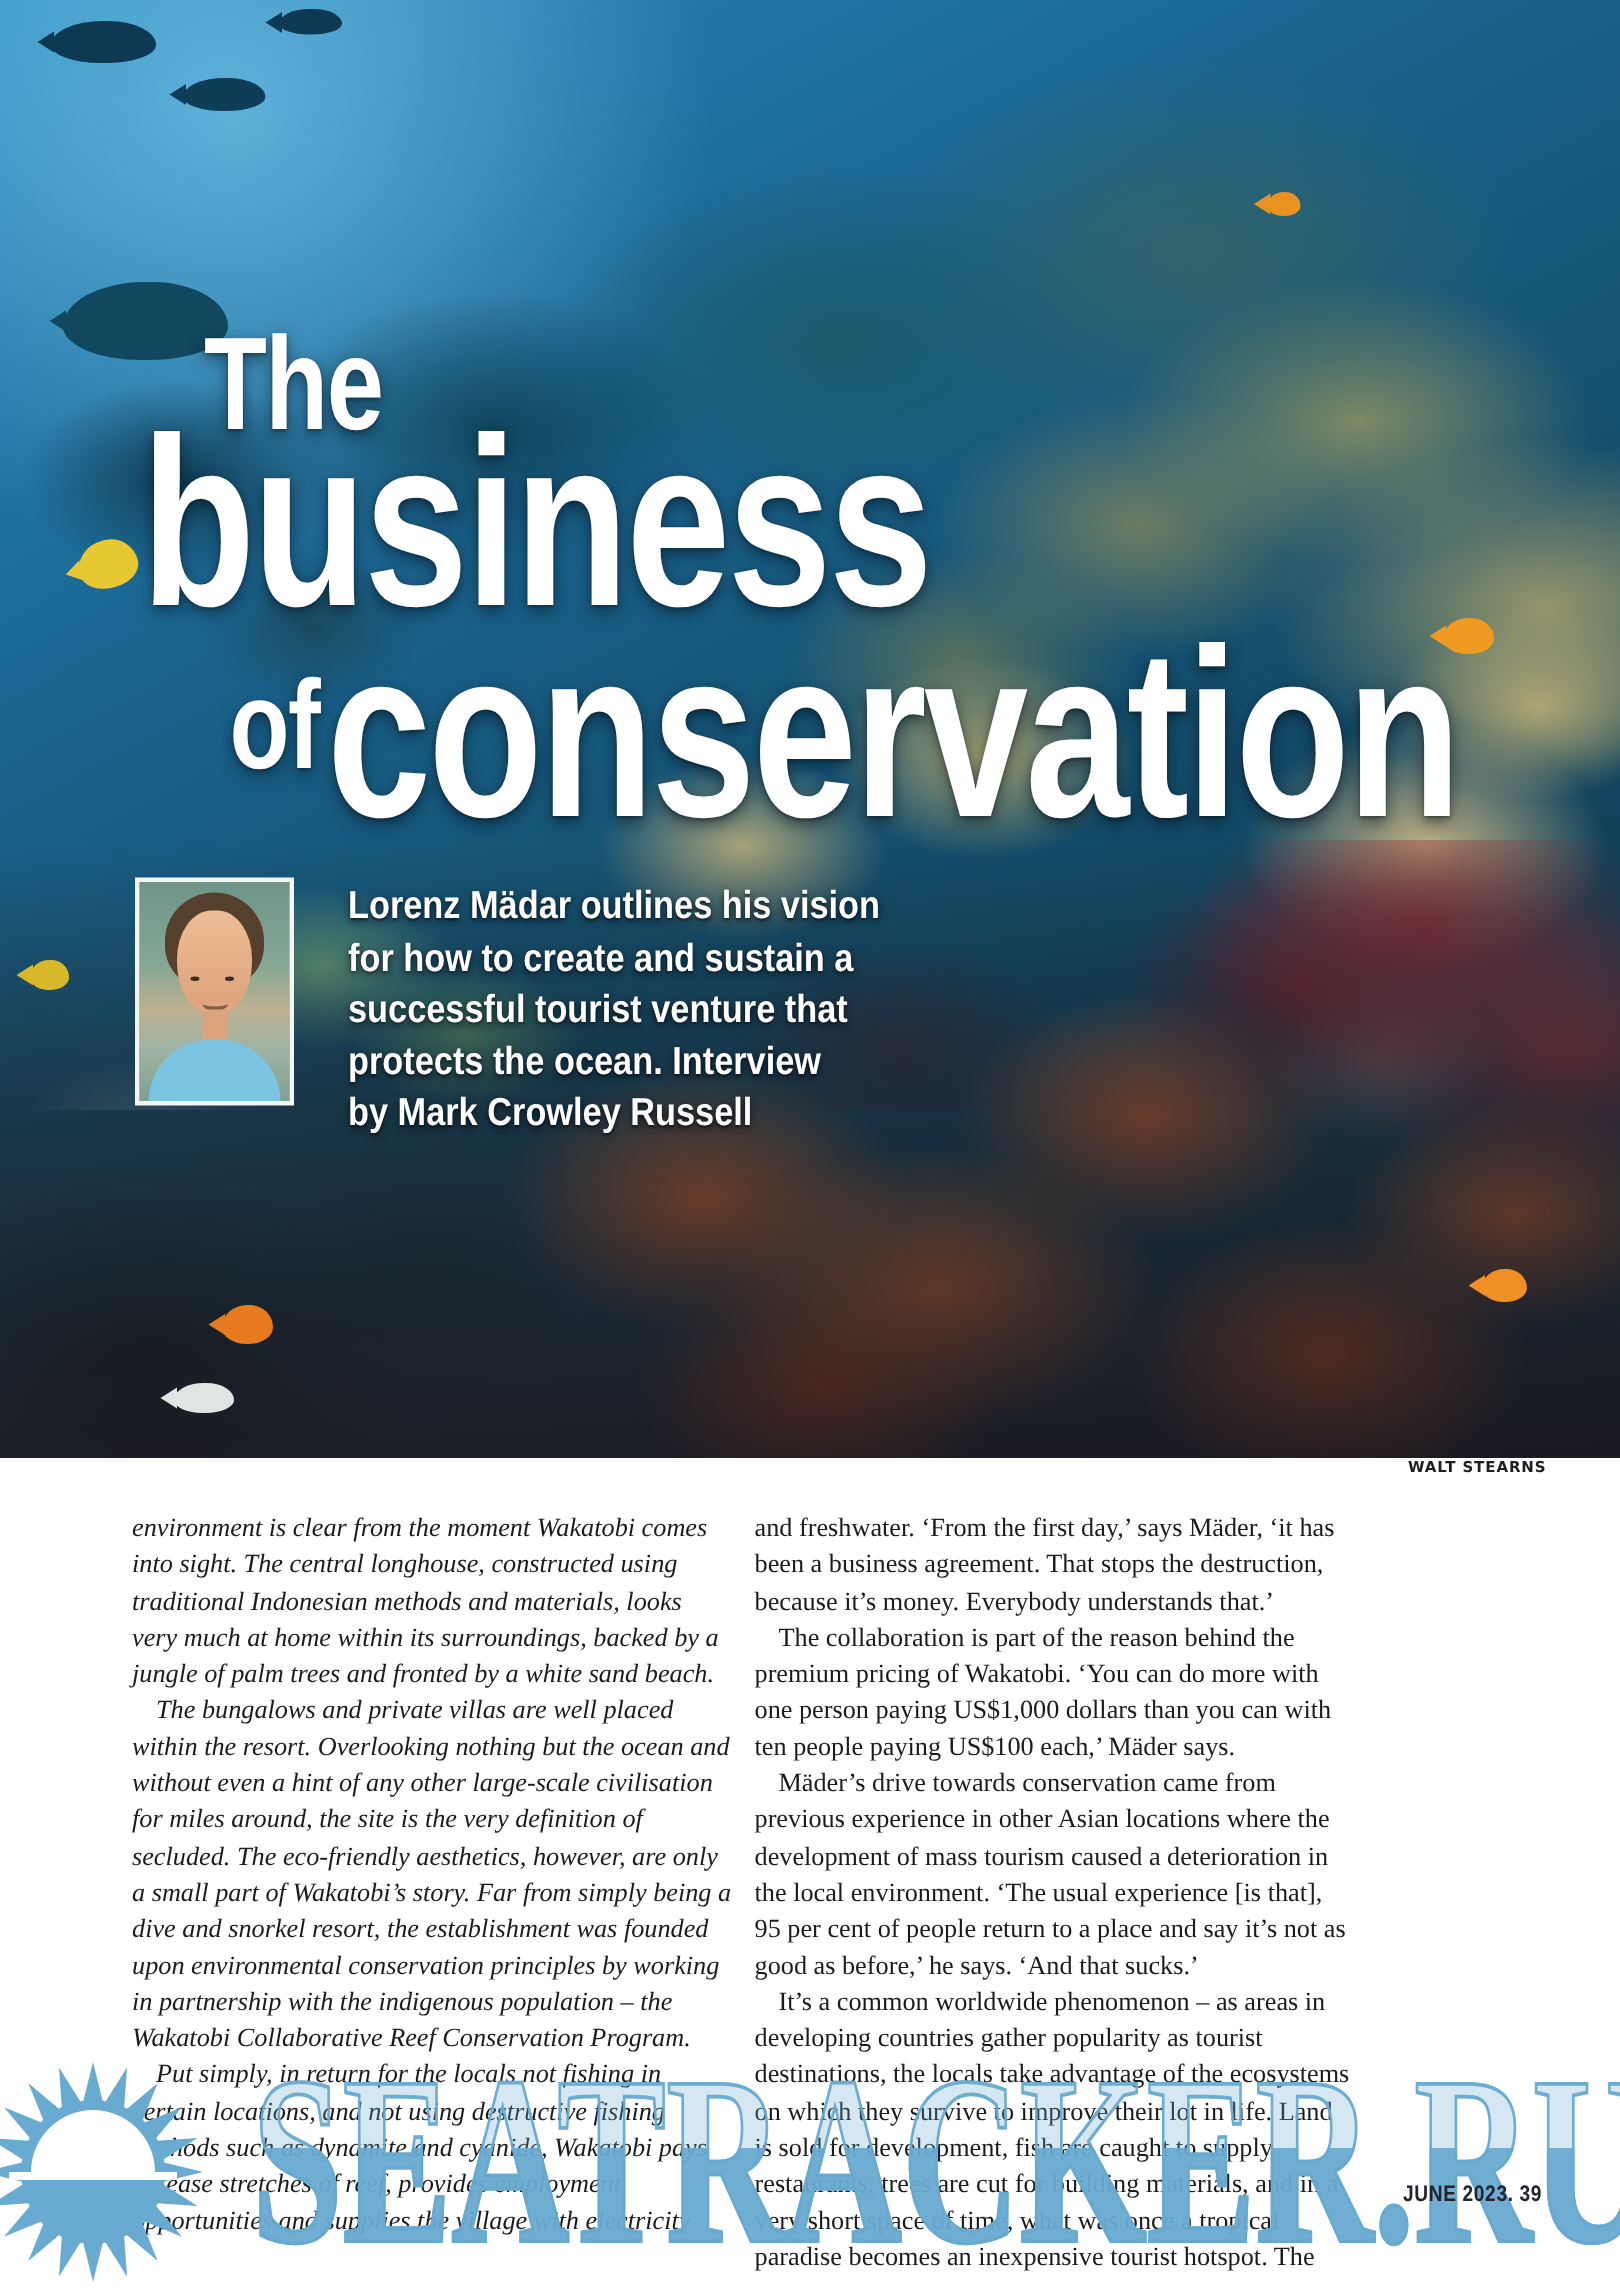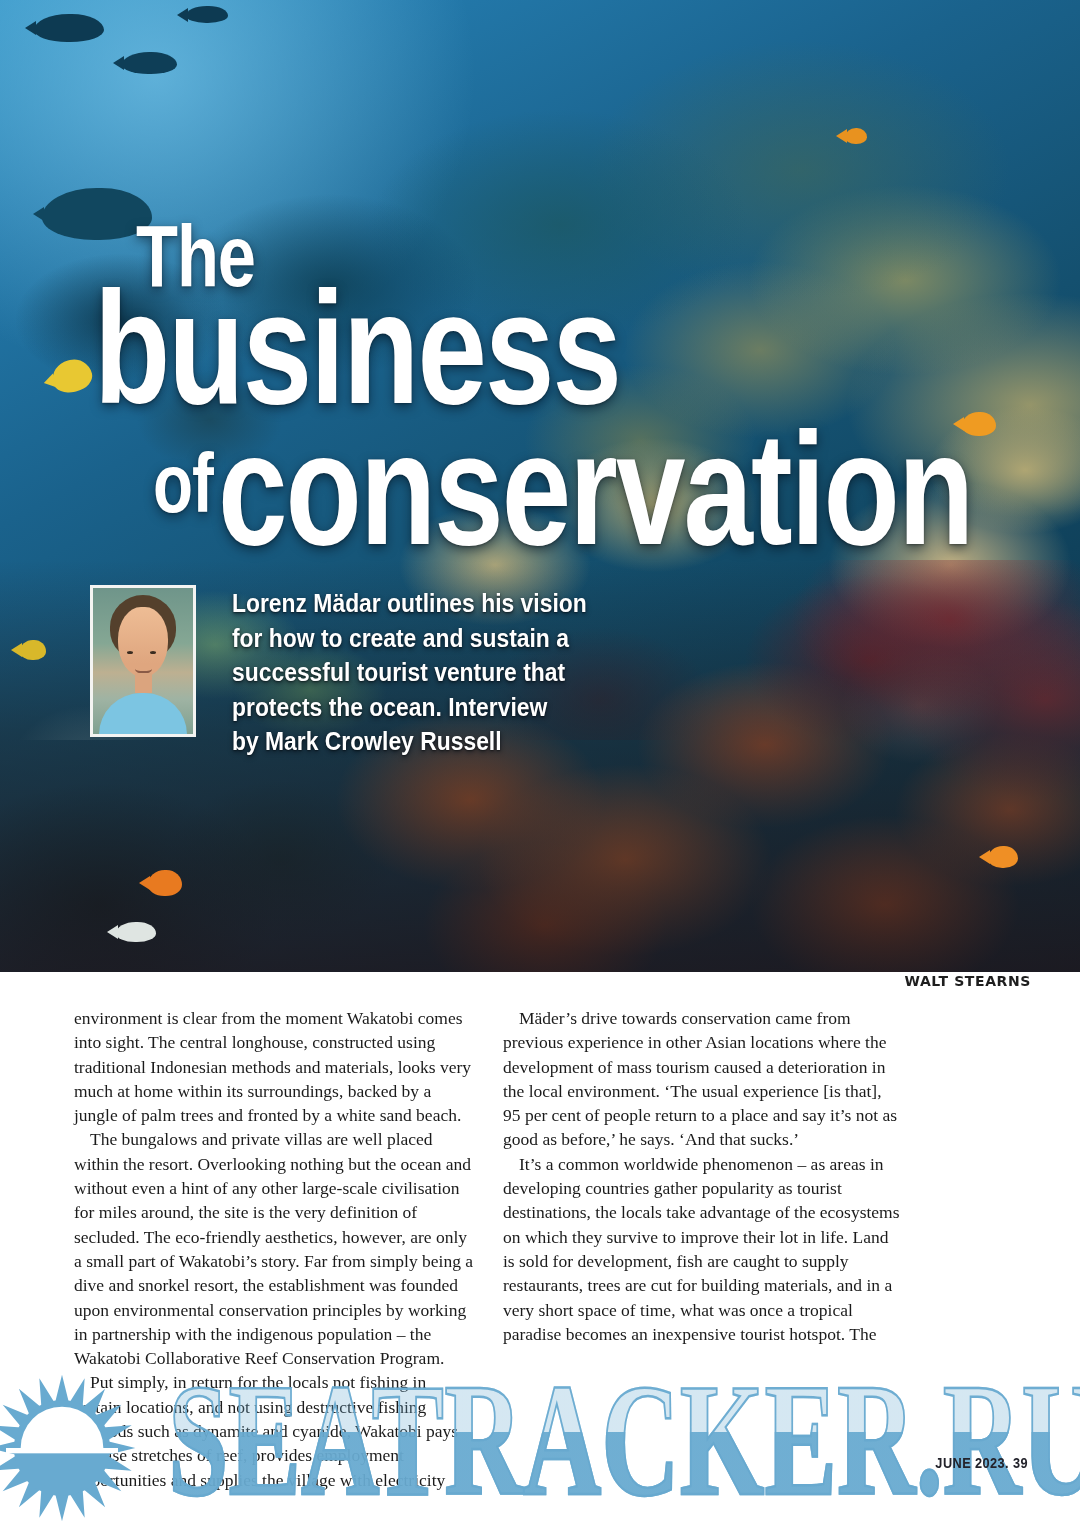--- a/index.html
+++ b/index.html
@@ -72,24 +72,24 @@
   .p-face{position:absolute;left:25%;top:13%;width:50%;height:48%;
       background:linear-gradient(180deg,#eebd95 0%,#dfa67f 80%);border-radius:46% 46% 50% 50%;}
   .p-eye{position:absolute;width:6px;height:3px;background:#3a2c20;border-radius:50%;top:43%;}
   .p-mouth{position:absolute;left:42%;top:52%;width:17px;height:7px;border-bottom:3px solid #8a5a46;
       border-radius:0 0 60% 60%;}
   .p-neck{position:absolute;left:42%;top:58%;width:17%;height:14%;background:#dba47e;}
   .p-shirt{position:absolute;left:6%;bottom:-2%;width:88%;height:30%;background:#7cc5e2;
       border-radius:48% 48% 0 0/95% 95% 0 0;}
   
   .credit{position:absolute;top:973px;right:97px;font-family:"DejaVu Sans",sans-serif;
-      font-size:14px;font-weight:bold;letter-spacing:.6px;color:#1e1e1e;z-index:2;}
+      font-size:10px;font-weight:bold;letter-spacing:.6px;color:#1e1e1e;z-index:2;}
   .bodycol{position:absolute;top:1006px;width:400px;font-family:"Liberation Serif",serif;
       font-size:17.5px;line-height:24.3px;color:#1b1b1b;z-index:1;}
-  .col-1{left:74px;}
+  .col-1{left:88px;font-style:italic;}
   .col-2{left:503px;}
   .bodycol p{margin:0;}
   .bodycol p.indent{text-indent:16px;}
   
   .watermark-text{position:absolute;left:168px;top:1360px;z-index:5;pointer-events:none;
       font-family:"Liberation Serif",serif;font-weight:bold;font-size:160px;line-height:160px;
       white-space:nowrap;transform:scale(.68,1);transform-origin:0 0;
       background:linear-gradient(180deg,rgba(104,170,208,.28) 0%,rgba(104,170,208,.28) 45%,rgba(104,170,208,.95) 45%,rgba(104,170,208,.95) 100%);
       -webkit-background-clip:text;background-clip:text;color:transparent;
       -webkit-text-stroke:2.5px rgba(104,170,208,.95);}
@@ -147,20 +147,22 @@
   </div>
 
   <div class="credit">WALT STEARNS</div>
 
   <div class="bodycol col-1">
     <p>environment is clear from the moment Wakatobi comes into sight. The central longhouse, constructed using traditional Indonesian methods and materials, looks very much at home within its surroundings, backed by a jungle of palm trees and fronted by a white sand beach.</p>
     <p class="indent">The bungalows and private villas are well placed within the resort. Overlooking nothing but the ocean and without even a hint of any other large-scale civilisation for miles around, the site is the very definition of secluded. The eco-friendly aesthetics, however, are only a small part of Wakatobi’s story. Far from simply being a dive and snorkel resort, the establishment was founded upon environmental conservation principles by working in partnership with the indigenous population – the Wakatobi Collaborative Reef Conservation Program.</p>
     <p class="indent">Put simply, in return for the locals not fishing in certain locations, and not using destructive fishing methods such as dynamite and cyanide, Wakatobi pays to lease stretches of reef, provides employment opportunities and supplies the village with electricity</p>
   </div>
   <div class="bodycol col-2">
+    <p>and freshwater. ‘From the first day,’ says Mäder, ‘it has been a business agreement. That stops the destruction, because it’s money. Everybody understands that.’</p>
+    <p class="indent">The collaboration is part of the reason behind the premium pricing of Wakatobi. ‘You can do more with one person paying US$1,000 dollars than you can with ten people paying US$100 each,’ Mäder says.</p>
     <p class="indent">Mäder’s drive towards conservation came from previous experience in other Asian locations where the development of mass tourism caused a deterioration in the local environment. ‘The usual experience [is that], 95 per cent of people return to a place and say it’s not as good as before,’ he says. ‘And that sucks.’</p>
     <p class="indent">It’s a common worldwide phenomenon – as areas in developing countries gather popularity as tourist destinations, the locals take advantage of the ecosystems on which they survive to improve their lot in life. Land is sold for development, fish are caught to supply restaurants, trees are cut for building materials, and in a very short space of time, what was once a tropical paradise becomes an inexpensive tourist hotspot. The</p>
   </div>
 
   <svg class="sunburst" viewBox="0 0 240 240">
     <polygon fill="#68aad0" points="230,120 187.2,130.6 224.6,154 180.6,150.9 209,184.7 168.1,168.1 184.7,209 150.9,180.6 154,224.6 130.6,187.2 120,230 109.4,187.2 86,224.6 89.1,180.6 55.3,209 71.9,168.1 31,184.7 59.4,150.9 15.4,154 52.8,130.6 10,120 52.8,109.4 15.4,86 59.4,89.1 31,55.3 71.9,71.9 55.3,31 89.1,59.4 86,15.4 109.4,52.8 120,10 130.6,52.8 154,15.4 150.9,59.4 184.7,31 168.1,71.9 209,55.3 180.6,89.1 224.6,86 187.2,109.4"></polygon>
     <circle fill="#68aad0" cx="120" cy="120" r="72"></circle>
     <path fill="#ffffff" d="M 58 120 A 62 62 0 0 1 182 120 Z"></path>
     <rect fill="#ffffff" x="36" y="120" width="168" height="8"></rect>
   </svg>

